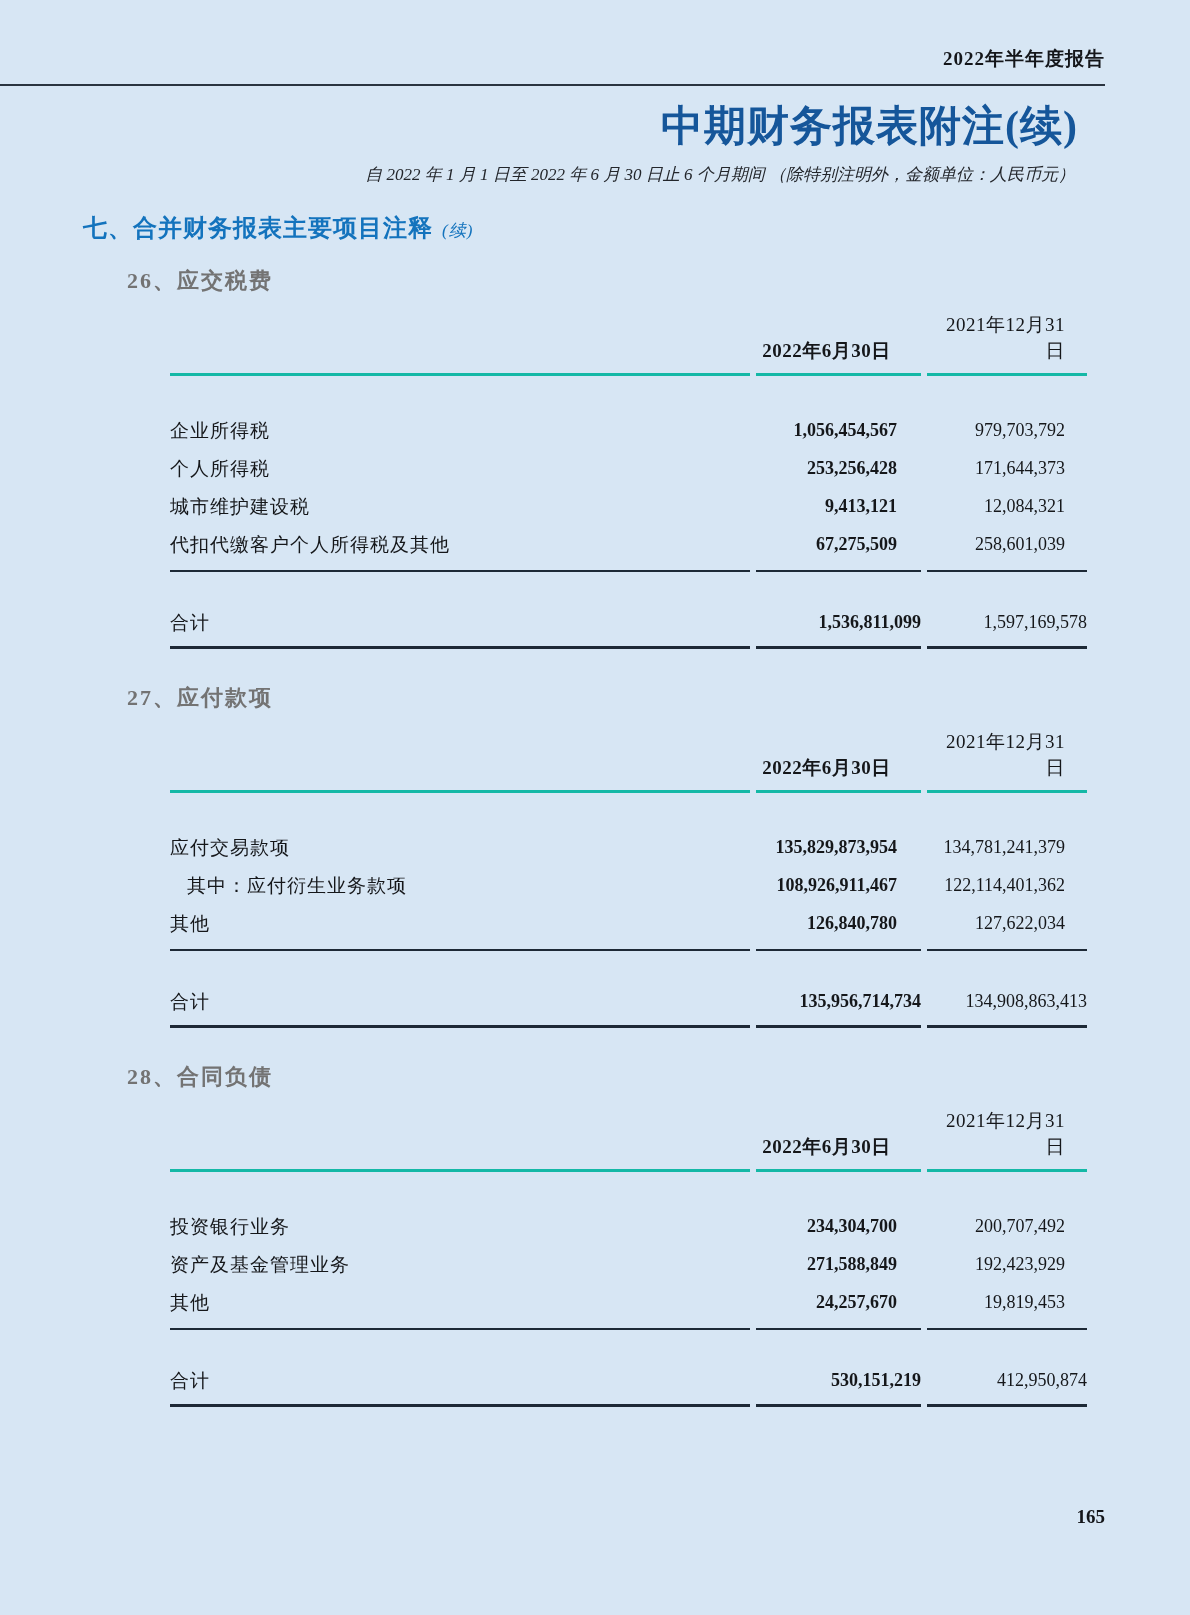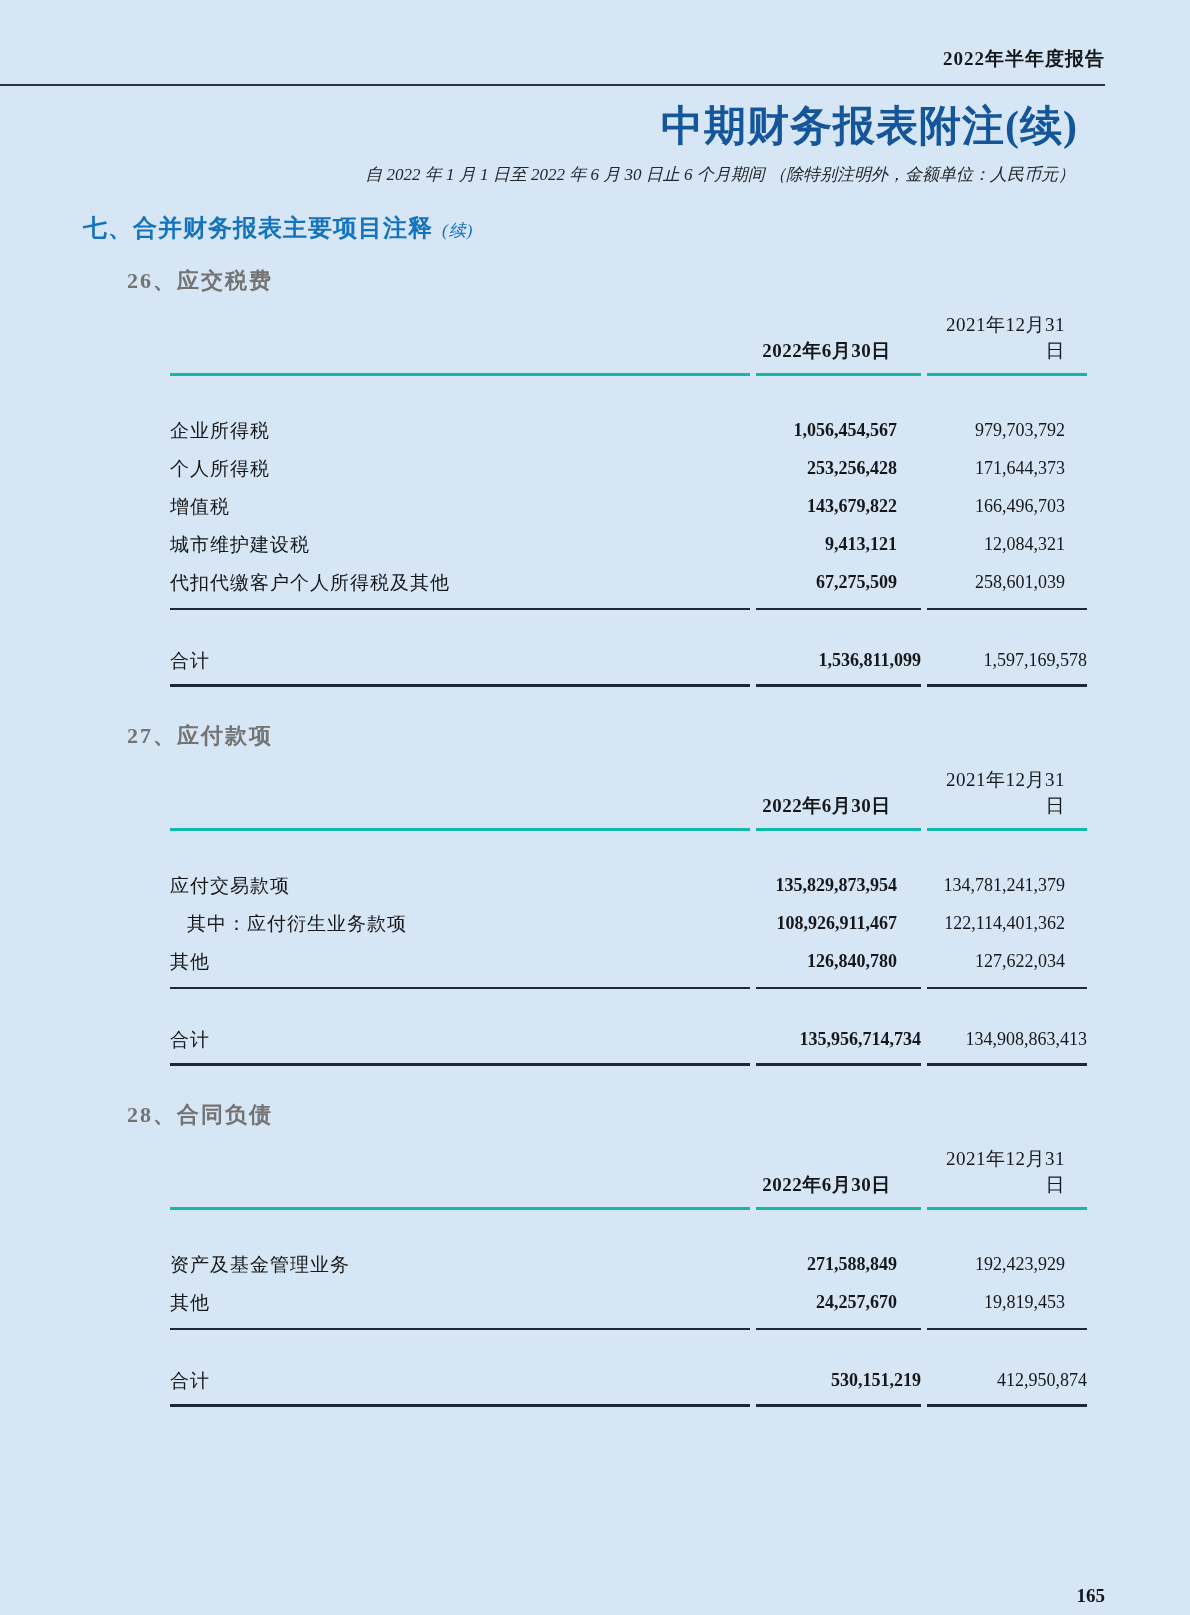--- a/index.html
+++ b/index.html
@@ -83,21 +83,21 @@
   .fin-table td.v { text-align: right; }
   .fin-table td.v1 { padding-right: 24px; font-weight: 700; }
   .fin-table td.v2 { padding-right: 22px; }
   .fin-table tr.sp td { padding: 0; height: 36px; }
   .fin-table tr.sp2 td { padding: 0; height: 30px; }
   .fin-table tr.last td { padding-bottom: 12px; border-bottom: 2px solid #1d2936; }
   .fin-table tr.total td { padding: 8px 0 10px 0; border-bottom: 3px solid #1d2936; }
   .fin-table tr.total td.lbl { font-weight: 400; }
   .page-number {
     position: absolute;
-    top: 1585px; right: 85px;
+    top: 1506px; right: 85px;
     font-size: 19px; font-weight: 700;
     color: #14161a;
   }
 </style>
 </head>
 <body>
 
 <div class="report-label">2022年半年度报告</div>
 <div class="header-rule"></div>
 <div class="page-title">中期财务报表附注(续)</div>
@@ -126,25 +126,20 @@
       <td class="lbl">企业所得税</td>
       <td class="v v1">1,056,454,567</td>
       <td class="v v2">979,703,792</td>
     </tr>
     <tr>
       <td class="lbl">个人所得税</td>
       <td class="v v1">253,256,428</td>
       <td class="v v2">171,644,373</td>
     </tr>
     <tr>
-      <td class="lbl">增值税</td>
-      <td class="v v1">143,679,822</td>
-      <td class="v v2">166,496,703</td>
-    </tr>
-    <tr>
       <td class="lbl">城市维护建设税</td>
       <td class="v v1">9,413,121</td>
       <td class="v v2">12,084,321</td>
     </tr>
     <tr class="last">
       <td class="lbl">代扣代缴客户个人所得税及其他</td>
       <td class="v v1">67,275,509</td>
       <td class="v v2">258,601,039</td>
     </tr>
     <tr class="sp2">
@@ -214,20 +209,25 @@
       <th></th>
       <th class="h1">2022年6月30日</th>
       <th class="h2">2021年12月31日</th>
     </tr>
   </thead>
   <tbody>
     <tr class="sp">
         <td colspan="3"></td>
       </tr>
     <tr>
+      <td class="lbl">投资银行业务</td>
+      <td class="v v1">234,304,700</td>
+      <td class="v v2">200,707,492</td>
+    </tr>
+    <tr>
       <td class="lbl">资产及基金管理业务</td>
       <td class="v v1">271,588,849</td>
       <td class="v v2">192,423,929</td>
     </tr>
     <tr class="last">
       <td class="lbl">其他</td>
       <td class="v v1">24,257,670</td>
       <td class="v v2">19,819,453</td>
     </tr>
     <tr class="sp2">

